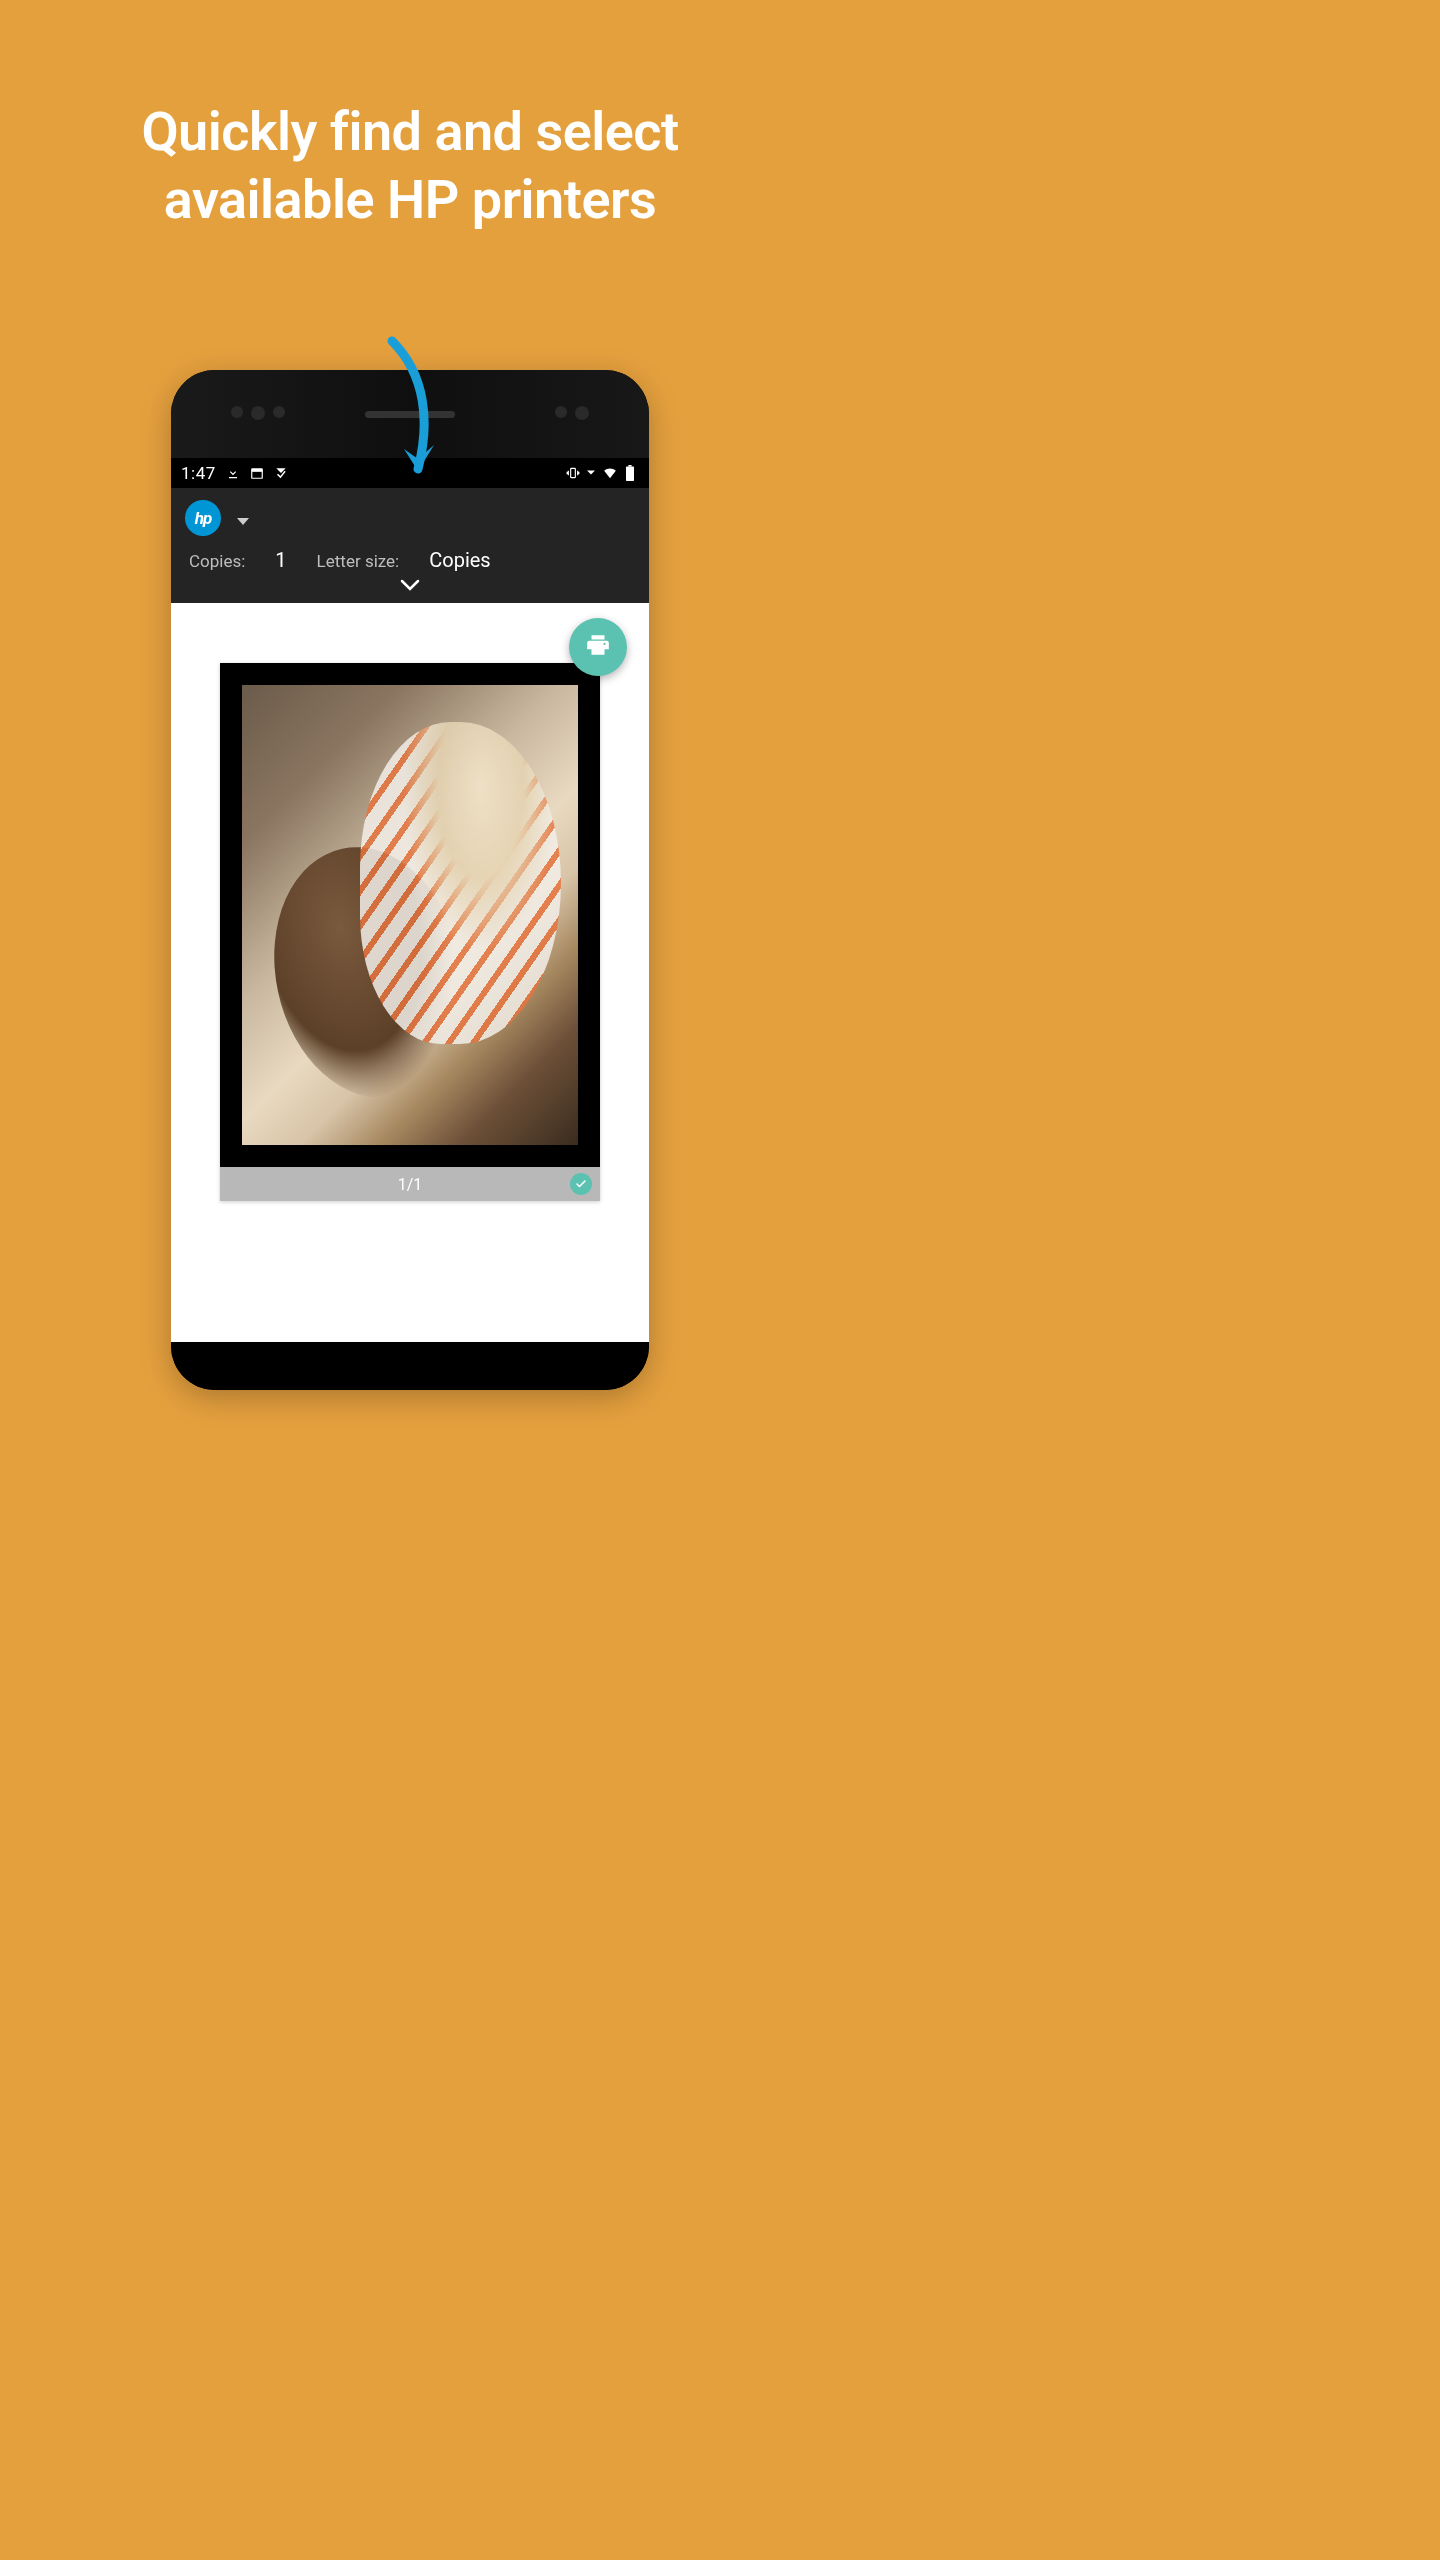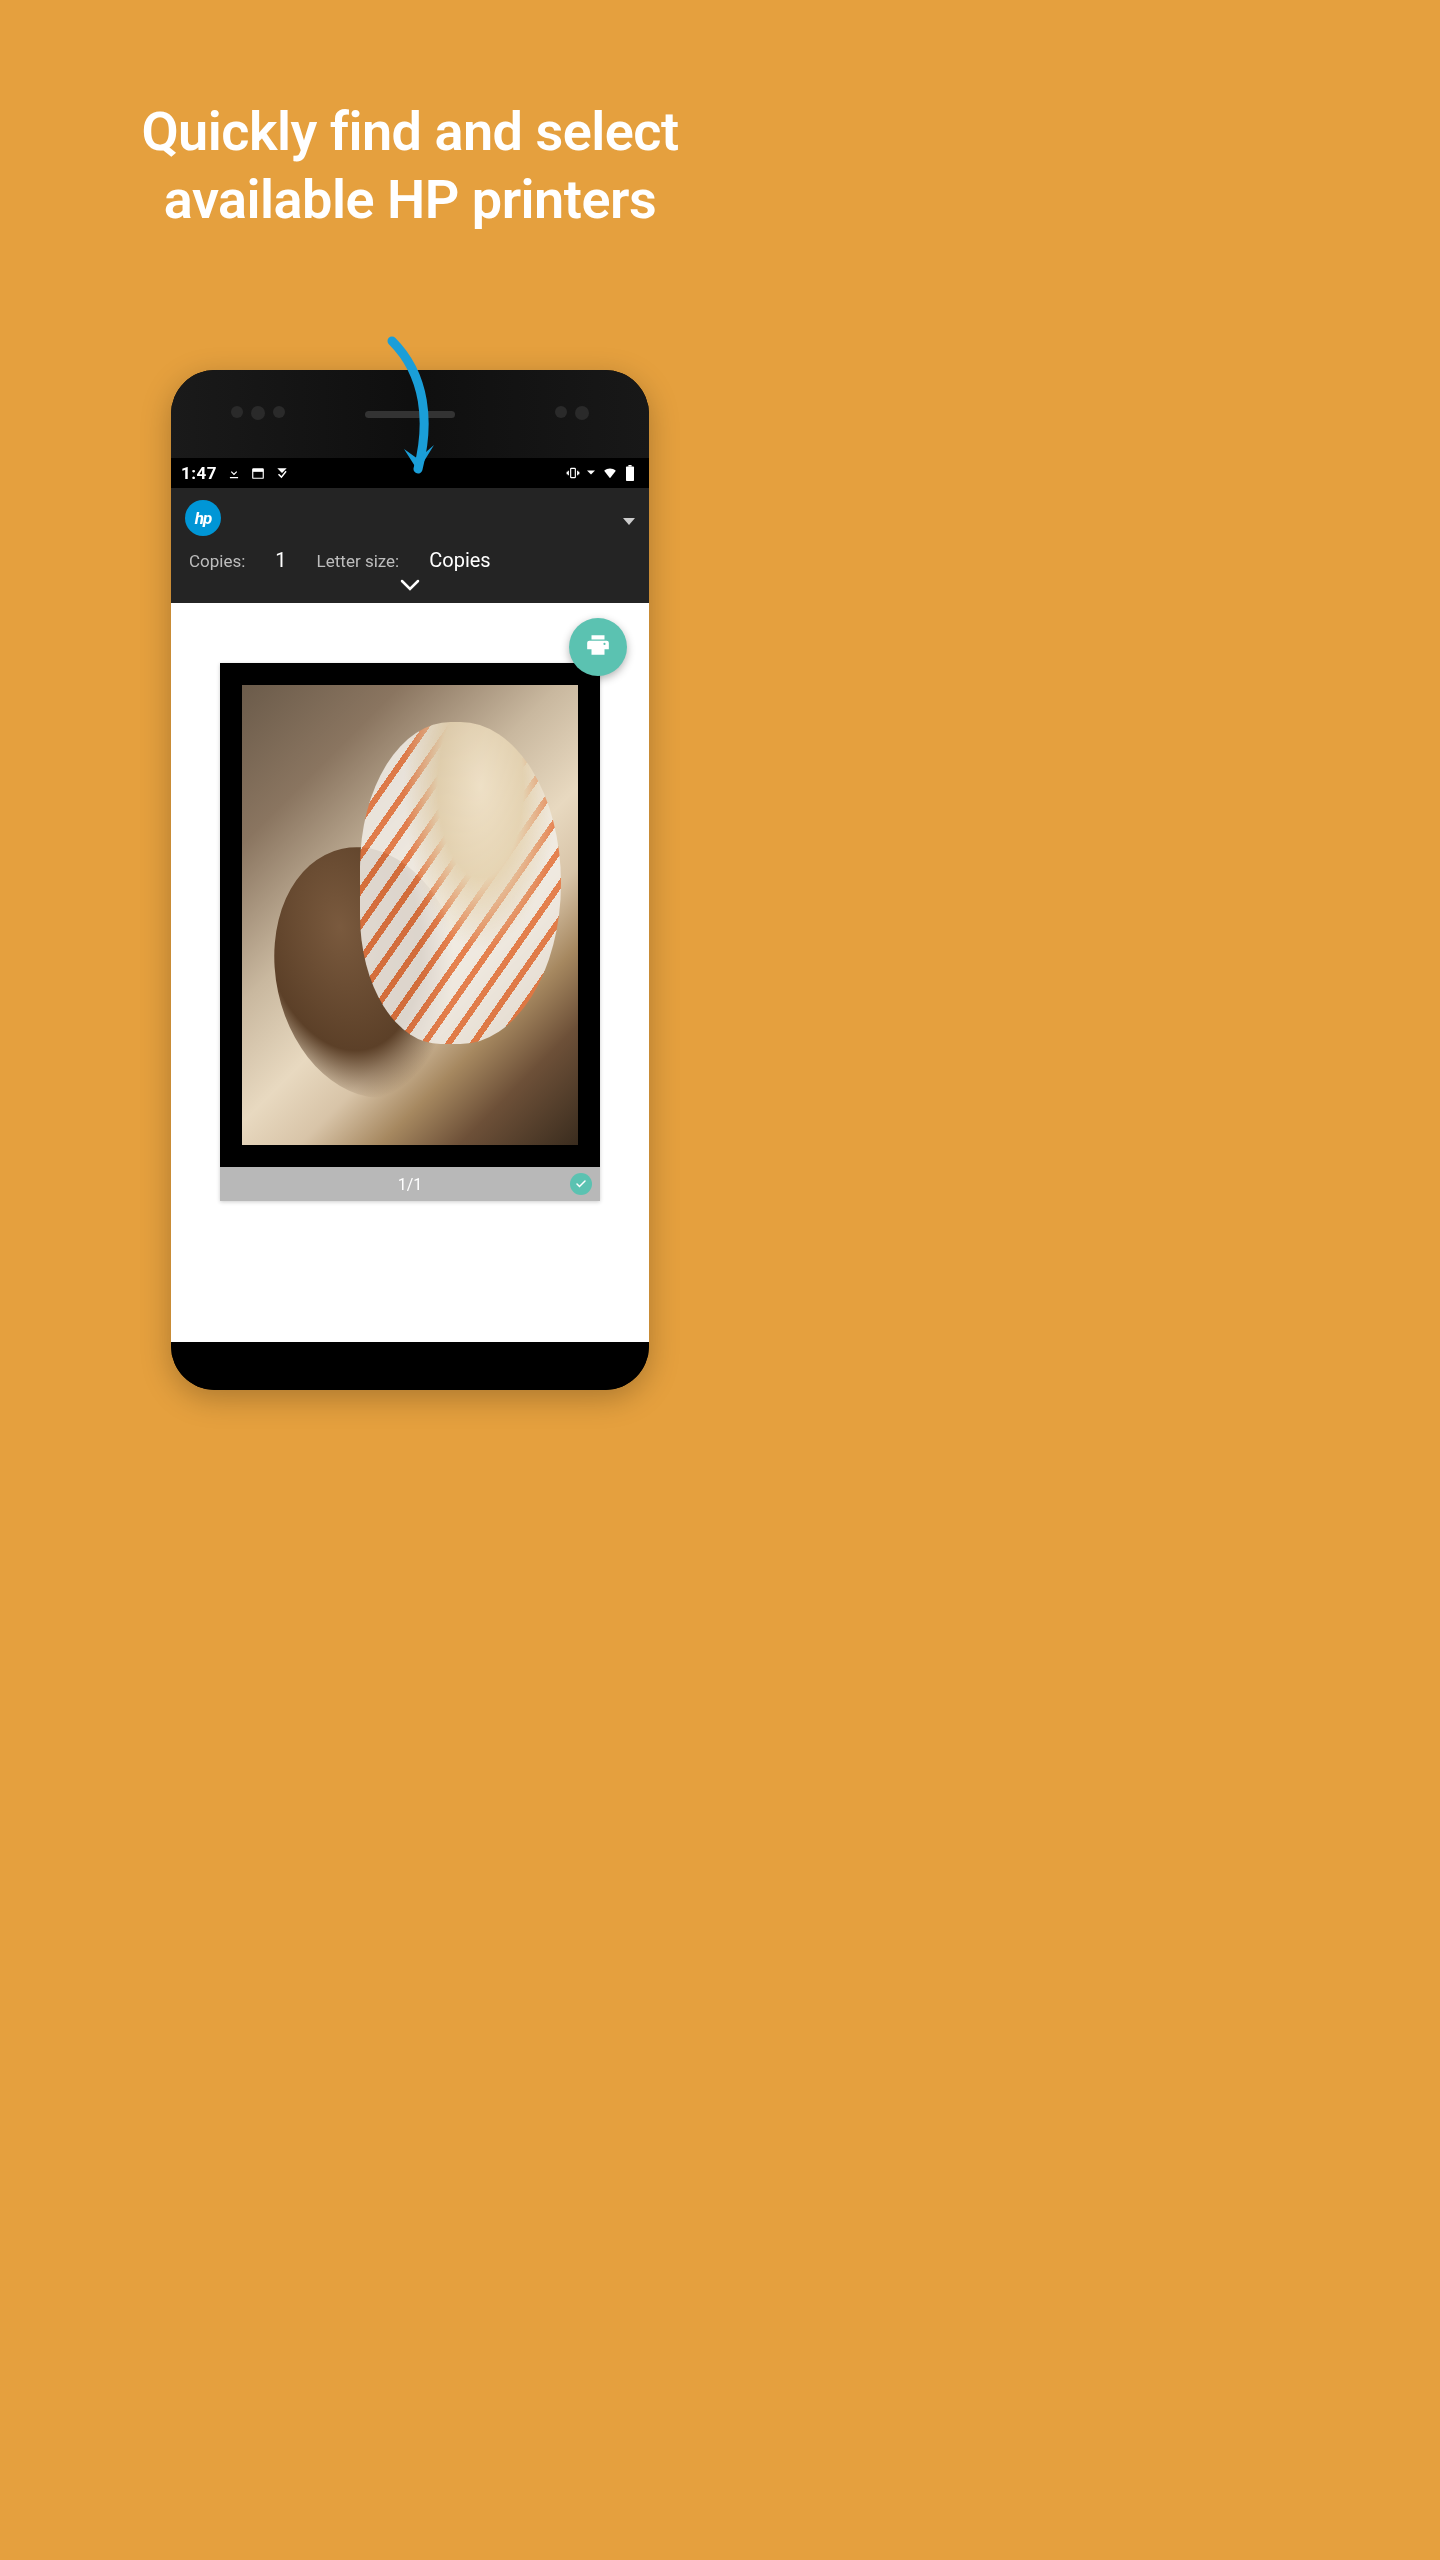--- a/index.html
+++ b/index.html
@@ -79,39 +79,37 @@
   
   .status-bar {
     height: 30px;
     background: #000;
     color: #fff;
     font-size: 17px;
     display:flex;
     align-items:center;
     justify-content:space-between;
     padding: 0 14px 0 10px;
-    font-weight: bold;
   }
   .status-left { display:flex; align-items:center; gap:10px; }
   .status-right { display:flex; align-items:center; gap:6px; }
   .status-bar .time { font-size:17px; letter-spacing: 0.5px; }
   .sicon { display:inline-flex; }
 
   
   .printer-panel {
     background: #242424;
     color: #fff;
     padding: 10px 14px 6px 14px;
     position: relative;
   }
   .printer-row {
     display:flex;
     align-items:flex-start;
     gap:10px;
-    justify-content:space-between;
   }
   .hp-logo {
     width:36px; height:36px; border-radius:50%;
     background:#0096d6;
     display:flex; align-items:center; justify-content:center;
     flex-shrink:0;
     margin-top:2px;
   }
   .hp-logo span {
     color:#fff; font-weight:700; font-style:italic; font-size:17px;

